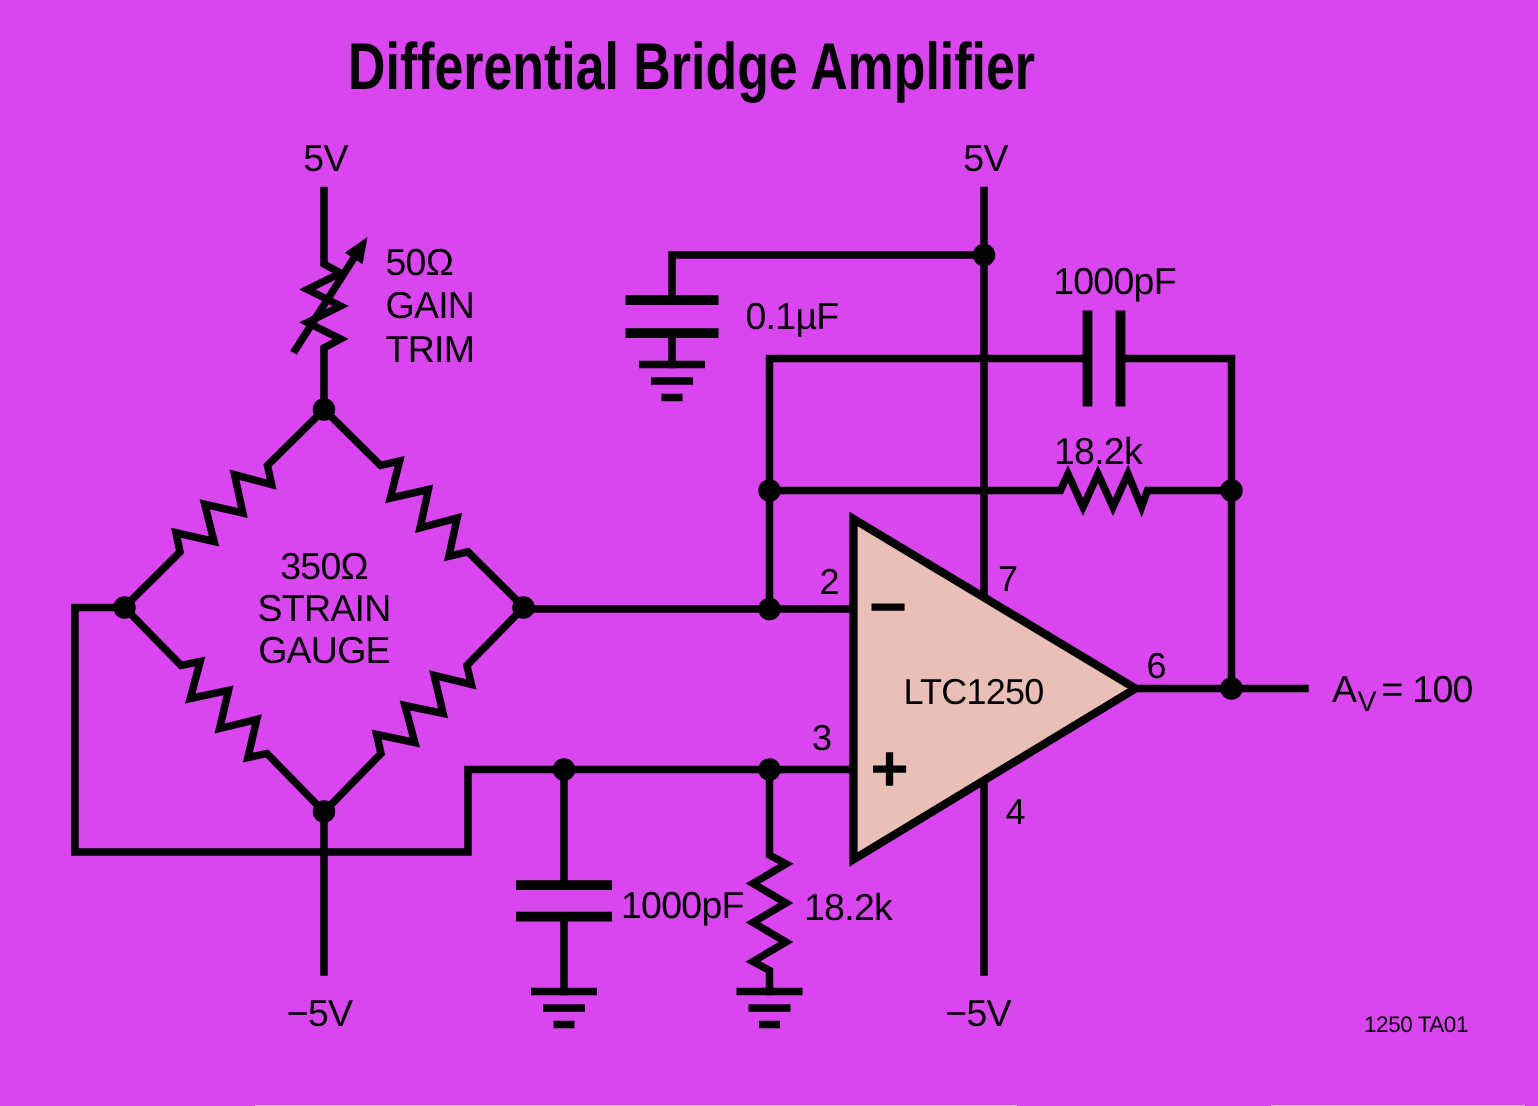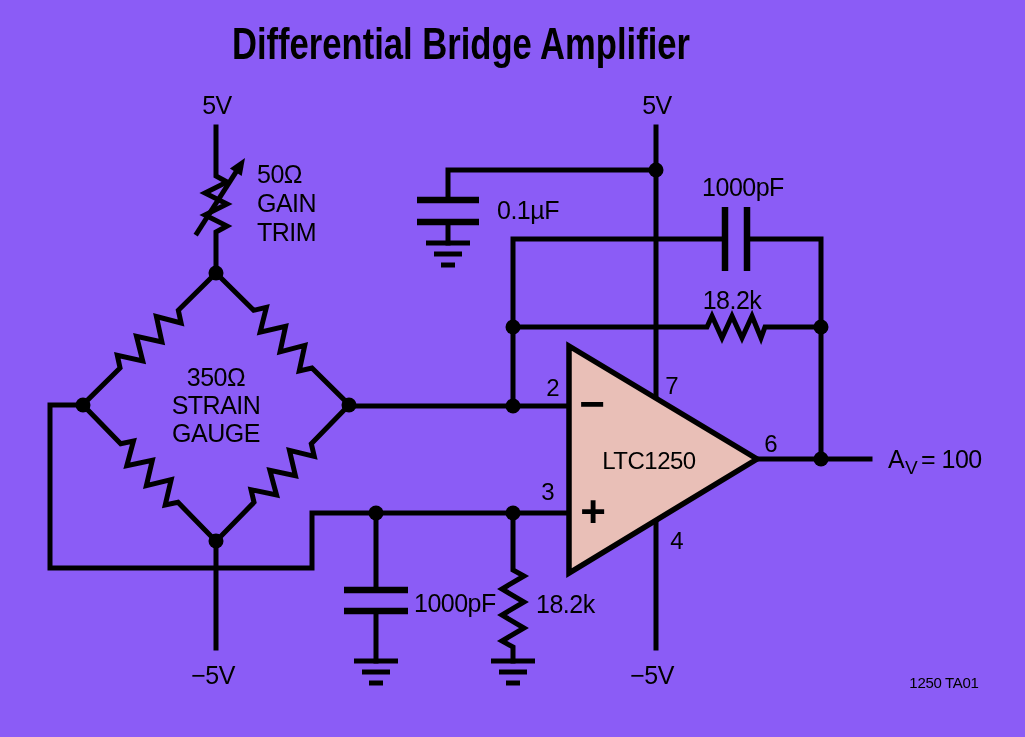--- a/index.html
+++ b/index.html
@@ -1,16 +1,16 @@
 <!DOCTYPE html>
 <html><head>
 <meta charset="utf-8">
 <style>
   html,body{margin:0;padding:0;background:#ffffff;}
-  .page{position:relative;width:1025px;height:737px;background:#8b5cf6;overflow:hidden;
+  .page{position:relative;width:1025px;height:737px;background:#d946ef;overflow:hidden;
         font-family:"Liberation Sans","DejaVu Sans",sans-serif;}
   svg{display:block;}
   text{fill:#000000;font-family:"Liberation Sans","DejaVu Sans",sans-serif;}
   .t-title{font-size:44px;font-weight:bold;}
   .t-label{font-size:25px;letter-spacing:-0.5px;}
   .t-pin{font-size:24px;}
   .t-part{font-size:24px;letter-spacing:-0.5px;}
   .t-sub{font-size:19px;}
   .t-fig{font-size:15px;letter-spacing:-0.3px;}
   .t-sym{font-size:44px;font-weight:bold;}

